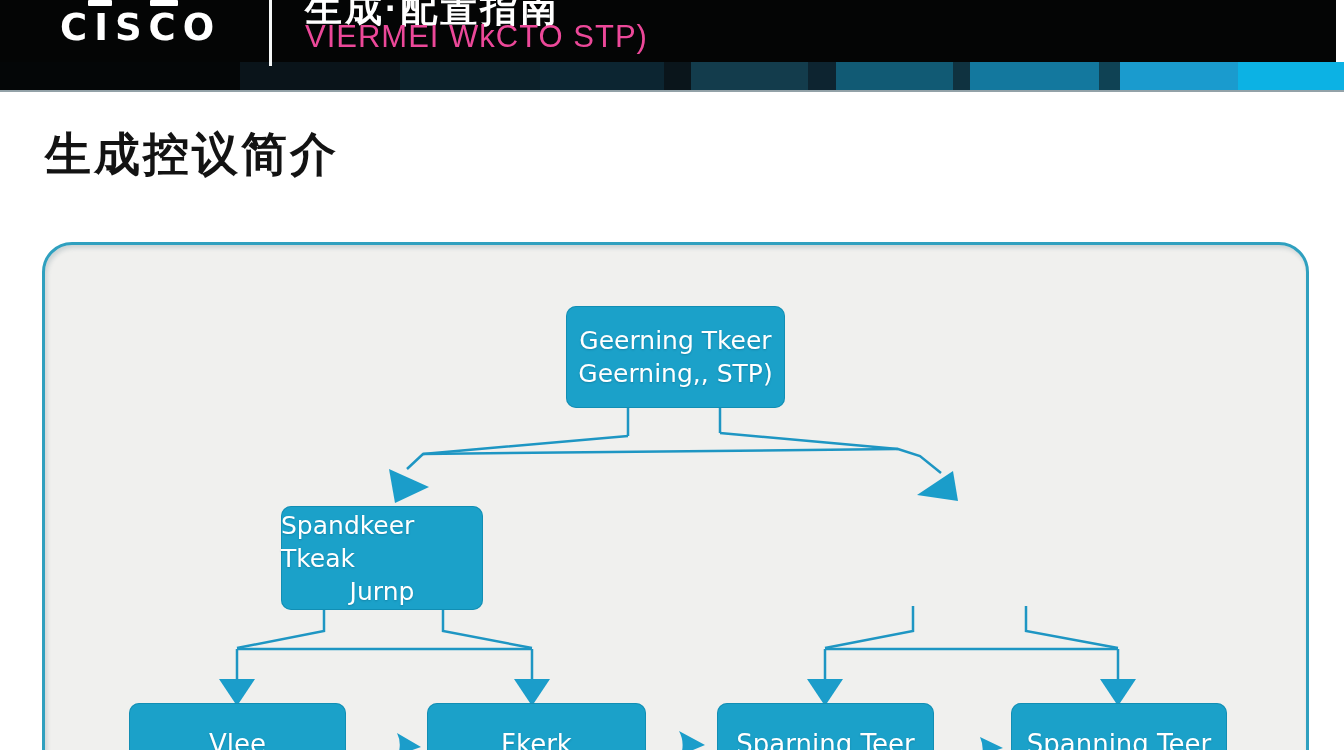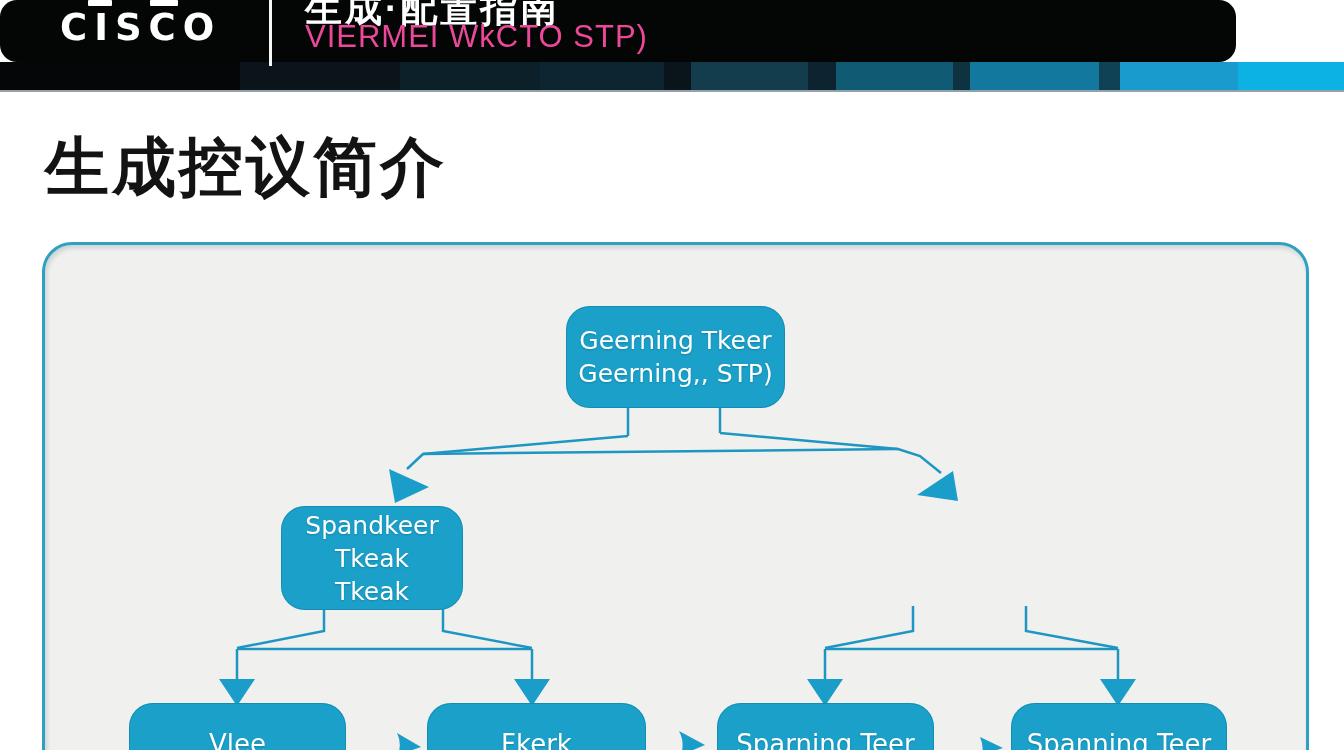--- a/index.html
+++ b/index.html
@@ -1,21 +1,21 @@
 <!DOCTYPE html>
 <html><head>
 <meta charset="utf-8">
 <style>
   html,body{margin:0;padding:0;}
   body{
     width:1344px;height:750px;overflow:hidden;position:relative;
     background:#ffffff;font-family:"Liberation Sans",sans-serif;
   }
   
-  .header{position:absolute;left:0;top:0;width:1236px;height:62px;background:#040505;border-radius:17px;}
+  .header{position:absolute;left:0;top:0;width:1336px;height:62px;background:#040505;}
   .logo-mark{position:absolute;top:0;height:6px;background:#fff;border-radius:1px;}
   .logo-mark.m1{left:88px;width:24px;}
   .logo-mark.m2{left:150px;width:28px;}
   .logo-text{
     position:absolute;left:60px;top:6px;color:#fff;font-size:37px;font-weight:800;
     letter-spacing:7px;font-family:"DejaVu Sans",sans-serif;
   }
   .header-divider{position:absolute;left:269px;top:0;width:3px;height:66px;background:#f5f7f7;z-index:3;}
   .header-title-zh{
     position:absolute;left:305px;top:-16px;color:#fff;font-size:37px;font-weight:700;
@@ -26,40 +26,40 @@
     letter-spacing:1px;white-space:nowrap;font-family:"Liberation Sans",sans-serif;
   }
   
   .strip{
     position:absolute;left:0;top:62px;width:1344px;height:28px;display:flex;
     border-bottom:2px solid #93a2a8;
   }
   .strip > div{height:100%;}
   
   .page-title{
-    position:absolute;left:45px;top:124px;font-size:64px;font-weight:900;color:#131313;
+    position:absolute;left:45px;top:124px;font-size:46px;font-weight:900;color:#131313;
     letter-spacing:3px;margin:0;font-family:"DejaVu Sans",sans-serif;
   }
   
   .diagram{
     position:absolute;left:42px;top:242px;width:1261px;height:550px;
     background:#f0f0ee;border:3px solid #2fa0bf;border-radius:30px;
     box-shadow:inset 2px 3px 4px rgba(40,80,95,0.18);
   }
   .diagram svg{position:absolute;left:0;top:0;}
   .node{
-    position:absolute;background:#1ba1c9;border-radius:24px;color:#fff;
+    position:absolute;background:#1ba1c9;border-radius:10px;color:#fff;
     display:flex;flex-direction:column;align-items:center;justify-content:center;
-    font-size:25px;line-height:1.32;text-align:center;
+    font-size:25px;line-height:1.32;text-align:left;
     font-family:"DejaVu Sans",sans-serif;
     text-shadow:0 1px 2px rgba(0,60,85,0.28);
     box-shadow:inset 0 0 0 1px rgba(8,120,155,0.45);
   }
   .node-root {left:521px;top:61px;width:219px;height:102px;}
-  .node-left {left:236px;top:261px;width:182px;height:104px;}
+  .node-left {left:236px;top:261px;width:202px;height:104px;}
   .node-right{left:808px;top:262px;width:223px;height:100px;}
   .leaf{justify-content:flex-start;padding-top:24px;font-size:26px;height:100px;top:458px;}
   .leaf-0{left:84px;width:217px;}
   .leaf-1{left:382px;width:219px;}
   .leaf-2{left:672px;width:217px;}
   .leaf-3{left:966px;width:216px;}
 </style>
 </head>
 <body>
 
@@ -132,21 +132,21 @@
     </g>
   </svg>
 
   <div class="node node-root">
     <span>Geerning Tkeer</span>
     <span>Geerning,, STP)</span>
   </div>
 
   <div class="node node-left">
     <span>Spandkeer Tkeak</span>
-    <span>Tkeak</span>
+    <span>Jurnp</span>
   </div>
 
 
   <div class="node leaf leaf-0">
     <span>Vlee</span>
   </div>
   <div class="node leaf leaf-1">
     <span>Fkerk</span>
   </div>
   <div class="node leaf leaf-2">

